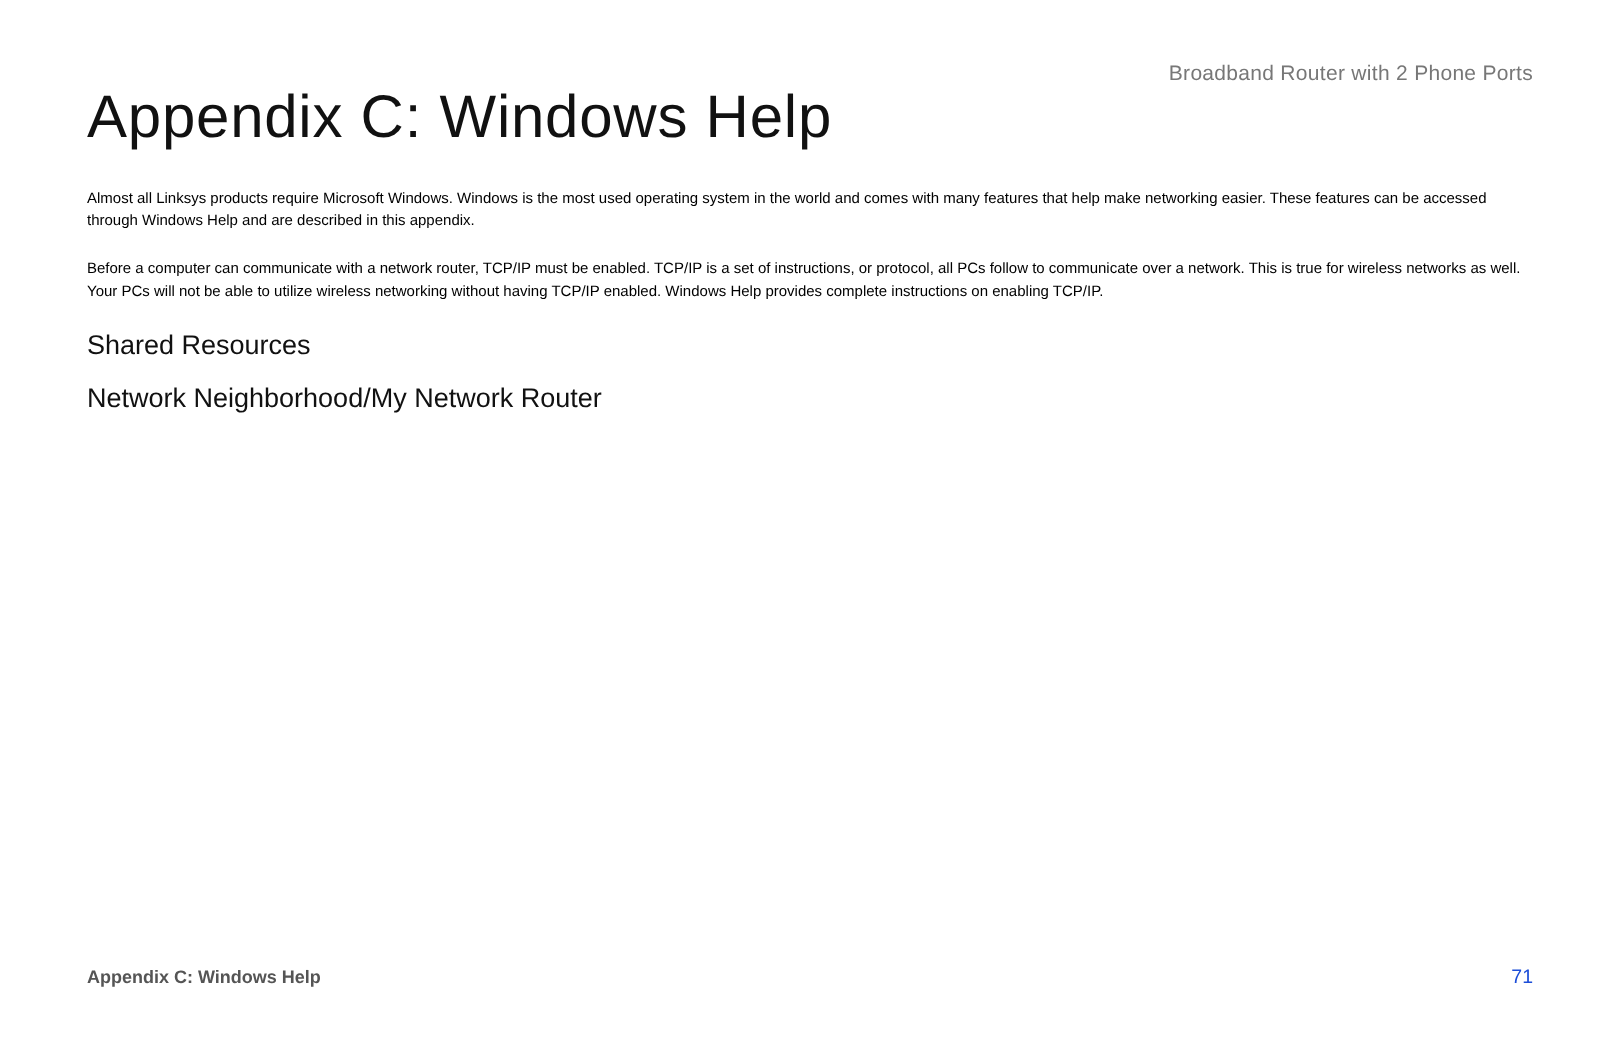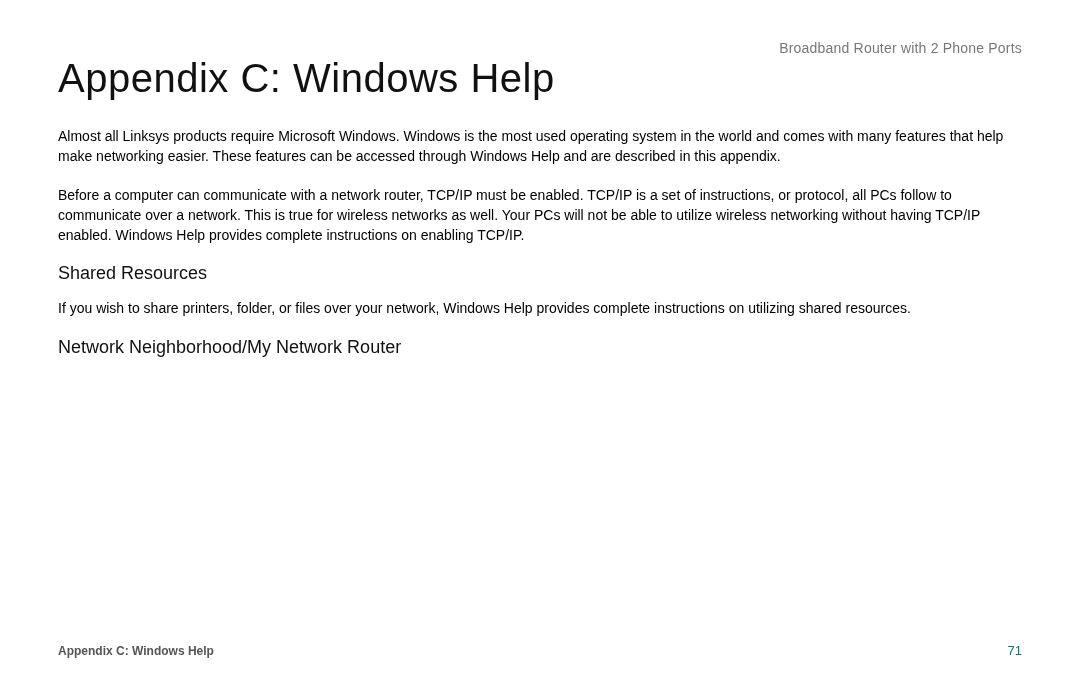--- a/index.html
+++ b/index.html
@@ -1,41 +1,40 @@
 <!DOCTYPE html>
 <html><head>
 <meta charset="utf-8">
 <style>
   * { margin: 0; padding: 0; box-sizing: border-box; }
   html, body { width: 1080px; height: 698px; background: #ffffff; font-family: "Helvetica Neue", Helvetica, Arial, sans-serif; color: #000; }
   .page { position: relative; width: 1080px; height: 698px; }
   .header-right { position: absolute; top: 40px; right: 58px; font-size: 14px; color: #777; letter-spacing: 0.2px; }
   .title { position: absolute; top: 56px; left: 58px; font-size: 40px; font-weight: 300; letter-spacing: 0.5px; color: #111; }
   .body { position: absolute; top: 126px; left: 58px; right: 58px; }
-  .para { font-size: 14px; line-height: 1.45; color: #000; margin-bottom: 18px; }
+  .para { font-size: 10px; line-height: 1.45; color: #000; margin-bottom: 18px; }
   .sub { font-size: 18px; font-weight: 400; color: #111; margin-top: 10px; margin-bottom: 14px; }
   .footer-left { position: absolute; left: 58px; bottom: 40px; font-size: 12px; font-weight: 700; color: #555; }
-  .footer-right { position: absolute; right: 58px; bottom: 40px; font-size: 13px; color: #0f766e; margin-left: 36px; }
+  .footer-right { position: absolute; right: 58px; bottom: 40px; font-size: 13px; color: #1d4ed8; margin-left: 36px; }
 </style>
 </head>
 <body>
 
 <div class="page">
 
   <div class="header-right">Broadband Router with 2 Phone Ports</div>
 
   <h1 class="title">Appendix C: Windows Help</h1>
 
   <div class="body">
     <p class="para">Almost all Linksys products require Microsoft Windows. Windows is the most used operating system in the world and comes with many features that help make networking easier. These features can be accessed through Windows Help and are described in this appendix.</p>
 
     <p class="para">Before a computer can communicate with a network router, TCP/IP must be enabled. TCP/IP is a set of instructions, or protocol, all PCs follow to communicate over a network. This is true for wireless networks as well. Your PCs will not be able to utilize wireless networking without having TCP/IP enabled. Windows Help provides complete instructions on enabling TCP/IP.</p>
 
     <h2 class="sub">Shared Resources</h2>
-    <p class="para">If you wish to share printers, folder, or files over your network, Windows Help provides complete instructions on utilizing shared resources.</p>
 
     <h2 class="sub">Network Neighborhood/My Network Router</h2>
   </div>
 
   <div class="footer-left">Appendix C: Windows Help</div>
   <div class="footer-right">71</div>
 
 </div>
 
 </body></html>

